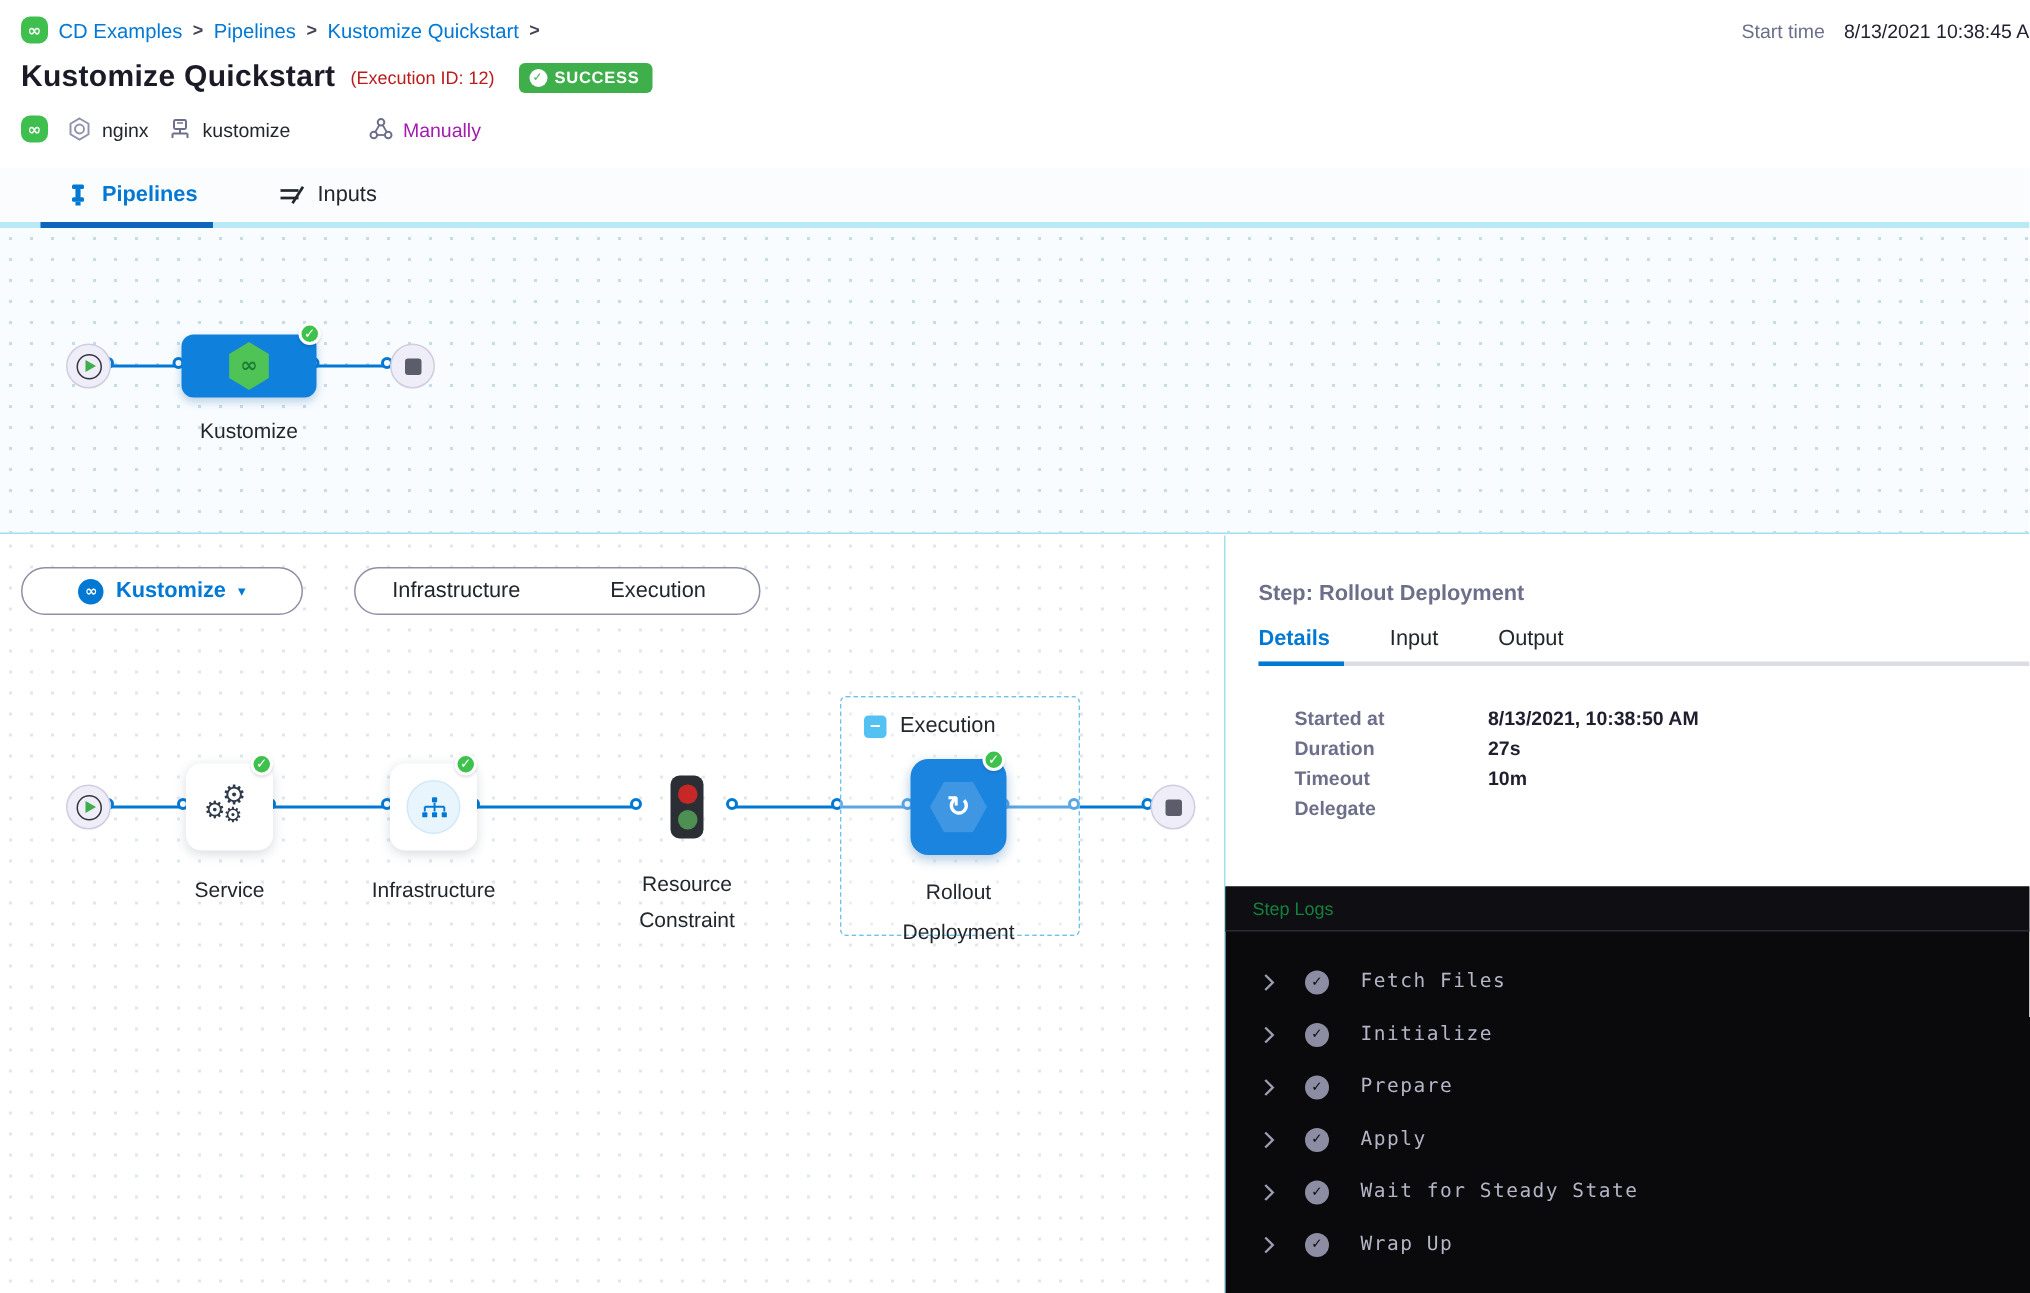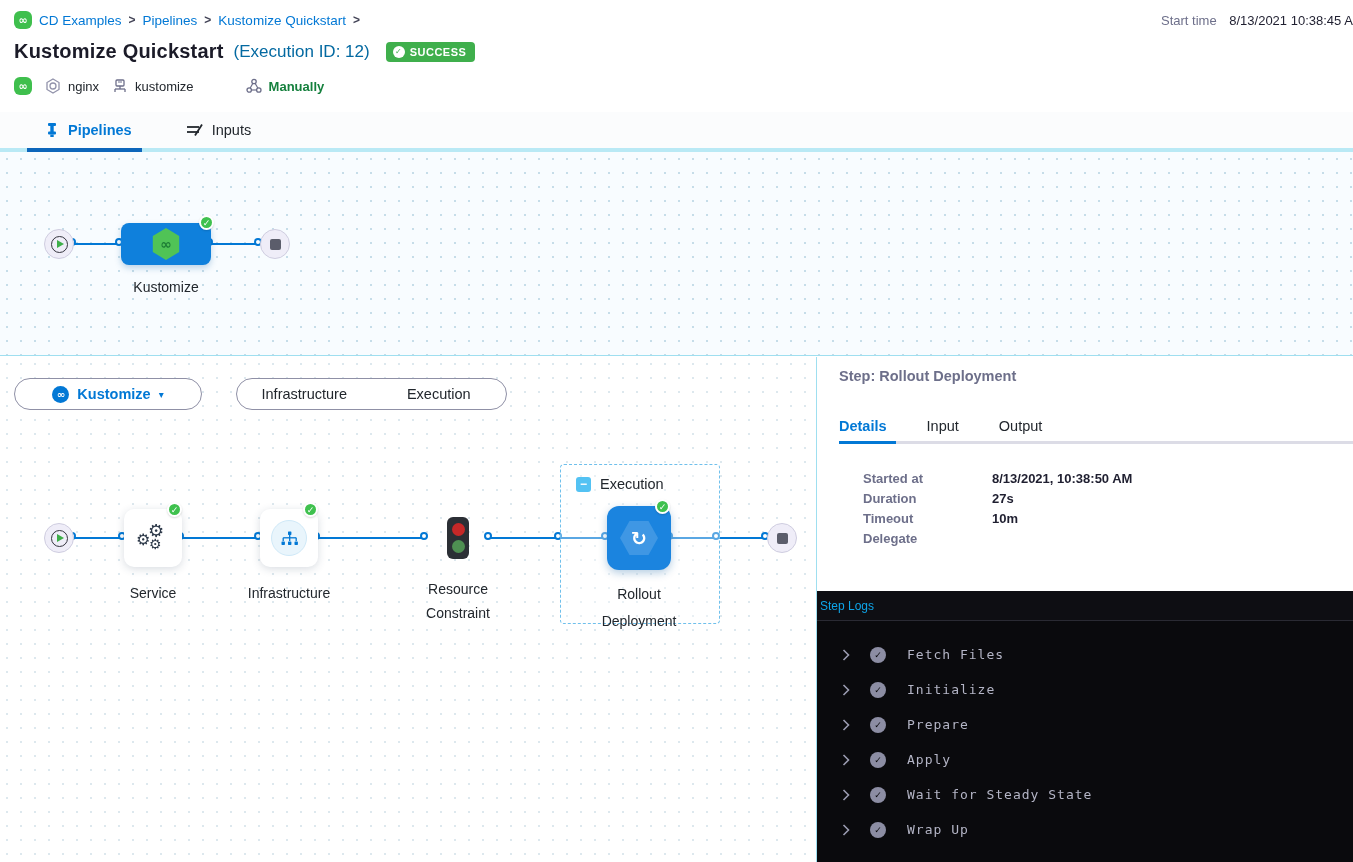--- a/index.html
+++ b/index.html
@@ -13,30 +13,30 @@
   .crumb-link { color:#0278d5; text-decoration:none; cursor:pointer; }
   .crumb-sep  { color:#434457; font-size:12px; font-weight:bold; }
   .harness-chip { width:18px; height:18px; border-radius:6px; background:#3fbf4d; color:#fff;
                   display:flex; align-items:center; justify-content:center; font-size:11px; font-weight:bold; }
   .start-time { position:absolute; top:13px; left:1161px; white-space:nowrap; font-size:13px; }
   .start-time .lbl { color:#6d6f8a; margin-right:9px; }
   .start-time .val { color:#1f1f30; }
 
   .title-row { position:absolute; top:40px; left:14px; display:flex; align-items:center; gap:10px; }
   .page-title { font-size:20px; font-weight:bold; color:#1b1b28; letter-spacing:.2px; }
-  .exec-id { font-size:17px; color:#0369a1; }
+  .exec-id { font-size:12px; color:#b91c1c; }
   .status-badge { margin-left:6px; background:#3faf4c; color:#fff; font-size:11px; font-weight:bold;
                   letter-spacing:.5px; border-radius:4px; padding:4px 9px 4px 7px; display:flex; align-items:center; gap:5px; }
   .status-badge .chk { width:12px; height:12px; border-radius:50%; background:#fff; color:#3faf4c;
                        display:flex; align-items:center; justify-content:center; font-size:8px; font-weight:bold; }
 
   .tags-row { position:absolute; top:77px; left:14px; display:flex; align-items:center; gap:13px; font-size:13px; }
   .tag { display:flex; align-items:center; gap:7px; color:#22272d; }
   .tag svg { display:block; }
-  .link-blue { color:#15803d; cursor:pointer;font-weight:bold; }
+  .link-blue { color:#a21caf; cursor:pointer; }
   .tag-gap { width:26px; }
 
   
   .tabbar { position:absolute; top:112px; left:0; width:1353px; height:40px; background:#fbfcfd;
             border-bottom:4px solid #b9e9f5; display:flex; align-items:center; padding-left:44px; }
   .tab { display:flex; align-items:center; gap:8px; font-size:14.5px; cursor:pointer; }
   .tab.active { color:#0278d5; font-weight:bold; }
   .tab.plain { color:#22272d; margin-left:54px; }
   .tab-underline { position:absolute; left:27px; bottom:-4px; width:115px; height:4px; background:#0d66bb; }
 
@@ -95,35 +95,35 @@
   .pill-kustomize { left:14px; top:21px; width:188px; gap:8px; color:#0278d5; font-weight:bold; font-size:14.5px; }
   .blue-circ { width:17px; height:17px; border-radius:50%; background:#0278d5; color:#fff; font-size:10px;
                font-weight:bold; display:flex; align-items:center; justify-content:center; }
   .caret { font-size:10px; color:#0278d5; }
   .pill-toggle { left:236px; top:21px; width:271px; font-size:14.5px; color:#22272d; }
   .pill-toggle span { flex:1; text-align:center; cursor:pointer; }
 
   
   .right-panel { position:absolute; top:357px; left:816px; width:537px; height:505px; background:#fff;
                  border-left:1px solid #9fdff0; }
-  .rp-title { position:absolute; top:11px; left:22px; font-size:14.5px; font-weight:bold; color:#6d6f8a; }
+  .rp-title { position:absolute; top:31px; left:22px; font-size:14.5px; font-weight:bold; color:#6d6f8a; }
   .rp-tabs { position:absolute; top:61px; left:22px; display:flex; gap:40px; font-size:14.5px; }
   .rp-tab { color:#22272d; cursor:pointer; }
   .rp-tab.active { color:#0278d5; font-weight:bold; }
   .rp-underline { position:absolute; top:84px; left:22px; right:0; height:3px; background:#dcdce6; }
   .rp-underline .seg { position:absolute; left:0; top:0; width:57px; height:3px; background:#0278d5; }
 
   .rp-fields { position:absolute; top:112px; left:22px; right:10px; font-size:13px; }
   .field-row { display:flex; line-height:20px; }
   .field-label { width:105px; color:#6d6f8a; font-weight:bold; flex:none;margin-left:24px; }
   .field-value { color:#1f1f30; font-weight:bold; white-space:nowrap;margin-left:24px; }
 
   .step-logs { position:absolute; top:234px; left:0; right:0; bottom:0; background:#0a0a0d; }
   .logs-head { height:30px; background:#0e0e13; border-bottom:1px solid #2a2a33; display:flex; align-items:center;
-               padding-left:3px; font-size:12px; color:#0ea5e9; }
+               padding-left:18px; font-size:12px; color:#15803d; }
   .logs-body { padding-top:16px; }
   .log-row { height:35px; display:flex; align-items:center; padding-left:25px; cursor:pointer; }
   .log-chevron { width:12px; display:flex; margin-right:16px; }
   .log-check { width:16px; height:16px; border-radius:50%; background:#8c8da3; color:#0b0b0e; font-size:9px;
                font-weight:bold; display:flex; align-items:center; justify-content:center; margin-right:21px; }
   .log-text { font-family:"DejaVu Sans Mono",monospace; font-size:13px; color:#b4b5c6; letter-spacing:1px; }
 </style>
 </head>
 <body>
 

